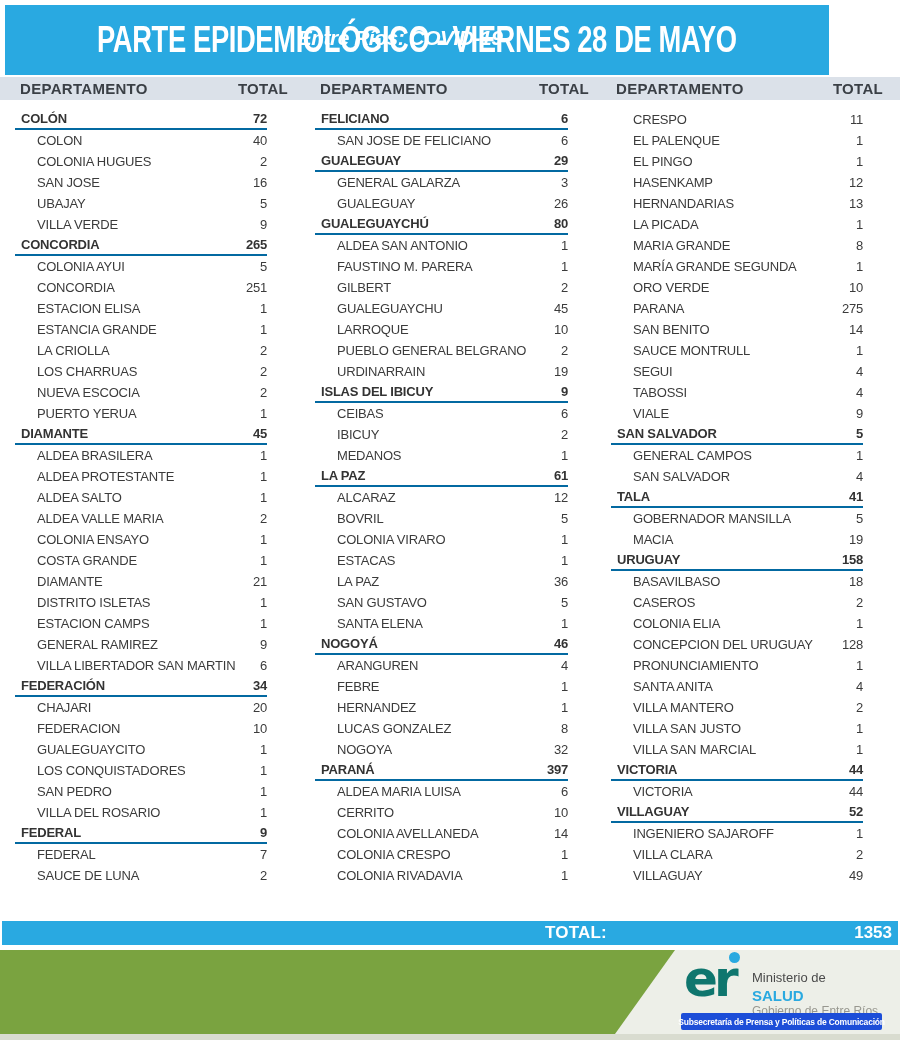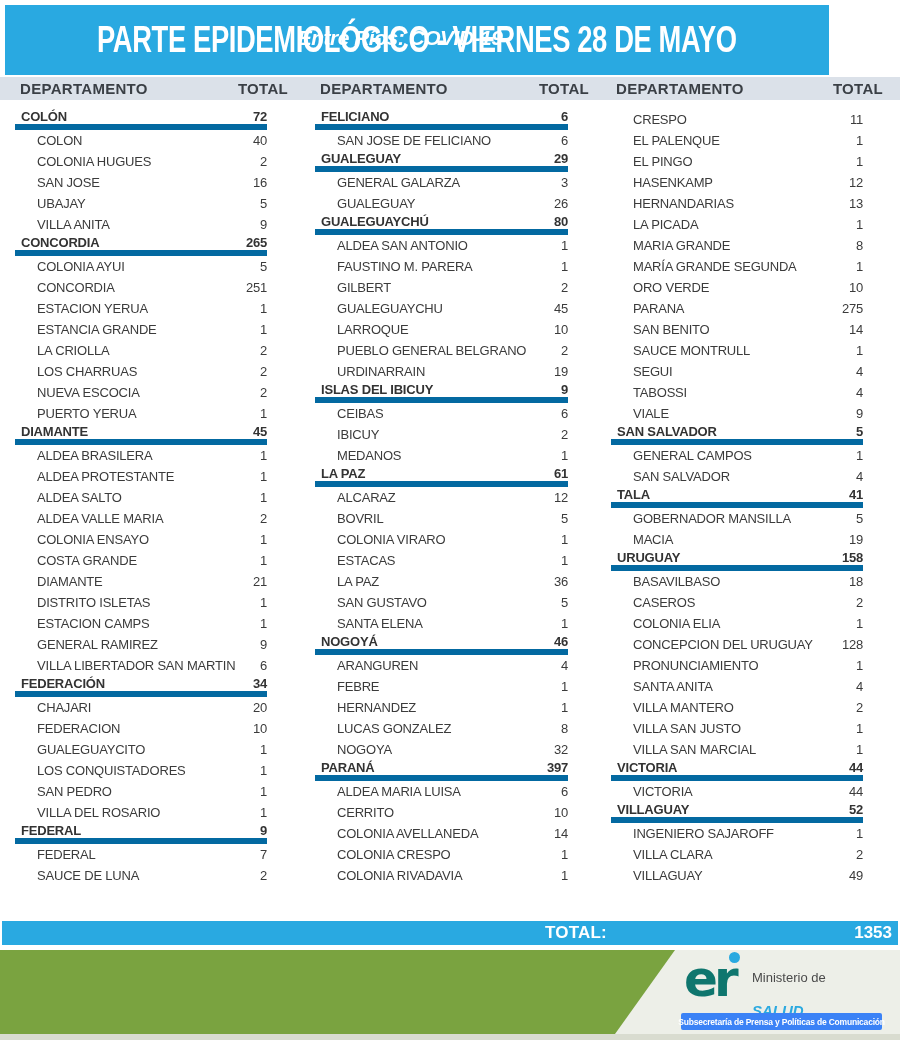--- a/index.html
+++ b/index.html
@@ -34,21 +34,21 @@
   .col{position:absolute;top:109px;}
   .col1{left:15px;width:252px;}
   .col2{left:315px;width:253px;}
   .col3{left:611px;width:252px;}
   .row{
     height:21px;box-sizing:border-box;display:flex;align-items:center;
     justify-content:space-between;font-size:13px;color:#3b3b3b;letter-spacing:-.2px;
   }
   .row .nm{padding-left:22px;white-space:nowrap;}
   .row .tt{white-space:nowrap;}
-  .row.dept{font-weight:bold;border-bottom:6px solid #0369a1;color:#333333;}
+  .row.dept{font-weight:bold;border-bottom:2px solid #0369a1;color:#333333;}
   .row.dept .nm{padding-left:6px;}
   
   .total-bar{
     position:absolute;left:2px;top:921px;width:896px;height:24px;background:#29a9e1;
   }
   .total-bar .lab{
     position:absolute;left:543px;top:0;height:24px;line-height:24px;
     color:#ffffff;font-weight:bold;font-size:17px;letter-spacing:.2px;
   }
   .total-bar .val{
@@ -73,26 +73,26 @@
   }
   .logo-er{
     position:absolute;left:684px;top:954px;color:#0f766e;font-weight:bold;
     font-family:"DejaVu Sans",sans-serif;font-size:50px;line-height:50px;letter-spacing:-4px;
   }
   .logo-dot{
     position:absolute;left:729px;top:952px;width:11px;height:11px;border-radius:50%;
     background:#2aa9e0;
   }
   .ministry{position:absolute;left:752px;top:971px;line-height:1;}
-  .ministry .l1{font-size:13px;color:#4a4a4a;margin-bottom:19px;}
-  .ministry .l2{font-size:15px;color:#2aa9e0;font-weight:bold;margin-bottom:2px;font-style:italic;}
+  .ministry .l1{font-size:13px;color:#4a4a4a;margin-bottom:4px;}
+  .ministry .l2{font-size:15px;color:#2aa9e0;font-weight:bold;margin-bottom:2px;}
   .ministry .l3{font-size:12px;color:#97978f;}
   .subsec-bar{
     position:absolute;left:681px;top:1013px;width:201px;height:17px;
-    background:#3b82f6;border-radius:2px;display:flex;align-items:center;justify-content:center;
+    background:#1d4ed8;border-radius:2px;display:flex;align-items:center;justify-content:center;
   }
   .subsec-bar span{
     color:#ffffff;font-weight:bold;font-size:8.5px;letter-spacing:-.2px;white-space:nowrap;
   }
 </style>
 </head>
 <body>
 
 <div class="top-banner">
   <div class="title">PARTE EPIDEMIOLÓGICO - VIERNES 28 DE MAYO</div>
@@ -122,37 +122,37 @@
     </div>
     <div class="row">
       <span class="nm">SAN JOSE</span>
       <span class="tt">16</span>
     </div>
     <div class="row">
       <span class="nm">UBAJAY</span>
       <span class="tt">5</span>
     </div>
     <div class="row">
-      <span class="nm">VILLA ANITA</span>
+      <span class="nm">VILLA VERDE</span>
       <span class="tt">9</span>
     </div>
     <div class="row dept">
       <span class="nm">CONCORDIA</span>
       <span class="tt">265</span>
     </div>
     <div class="row">
       <span class="nm">COLONIA AYUI</span>
       <span class="tt">5</span>
     </div>
     <div class="row">
       <span class="nm">CONCORDIA</span>
       <span class="tt">251</span>
     </div>
     <div class="row">
-      <span class="nm">ESTACION YERUA</span>
+      <span class="nm">ESTACION ELISA</span>
       <span class="tt">1</span>
     </div>
     <div class="row">
       <span class="nm">ESTANCIA GRANDE</span>
       <span class="tt">1</span>
     </div>
     <div class="row">
       <span class="nm">LA CRIOLLA</span>
       <span class="tt">2</span>
     </div>

